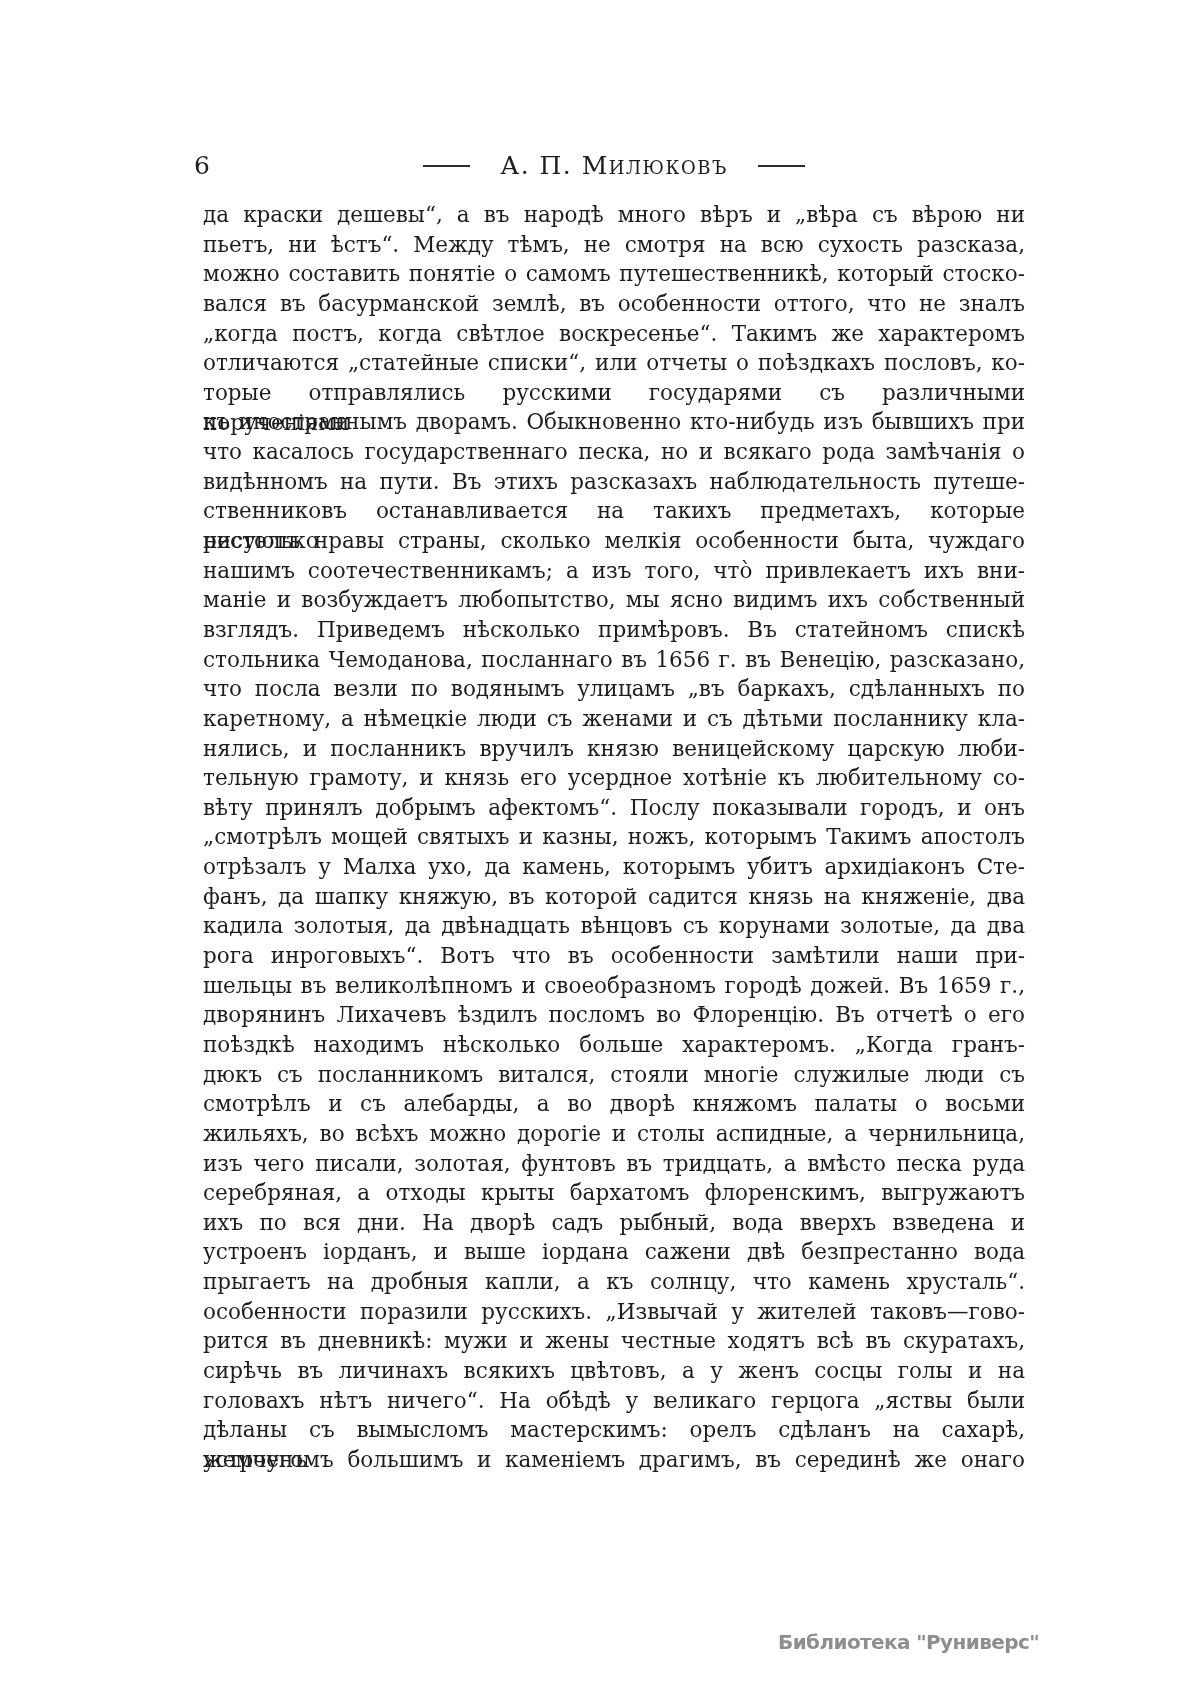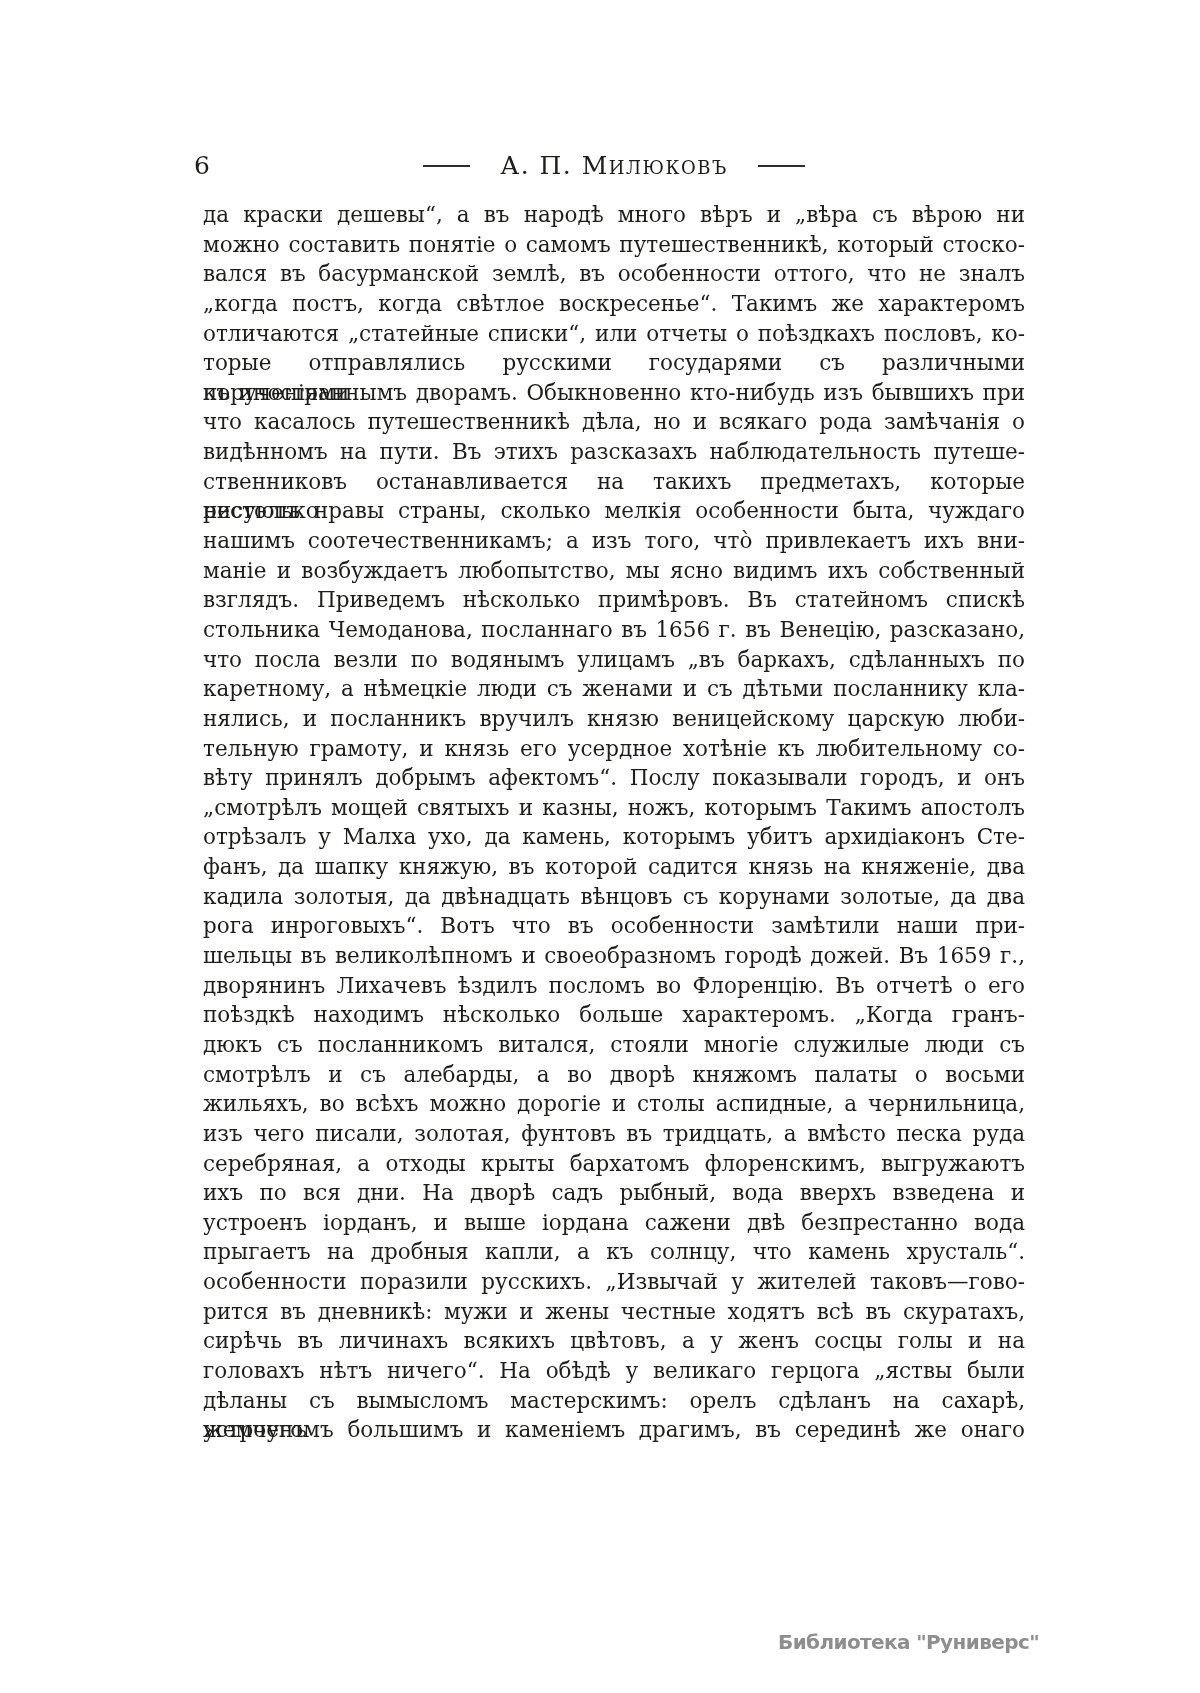--- a/index.html
+++ b/index.html
@@ -80,27 +80,28 @@
   <span class="page-number">6</span>
 
   <div class="header-row">
     <span class="h-rule"></span>
     <span class="running-title-text">А. П. Милюковъ</span>
     <span class="h-rule"></span>
   </div>
 
   <div class="text-block">
       <div class="line">да краски дешевы“, а въ народѣ много вѣръ и „вѣра съ вѣрою ни</div>
+      <div class="line">пьетъ, ни ѣстъ“. Между тѣмъ, не смотря на всю сухость разсказа,</div>
       <div class="line">можно составить понятіе о самомъ путешественникѣ, который стоско-</div>
       <div class="line">вался въ басурманской землѣ, въ особенности оттого, что не зналъ</div>
       <div class="line">„когда постъ, когда свѣтлое воскресенье“. Такимъ же характеромъ</div>
       <div class="line">отличаются „статейные списки“, или отчеты о поѣздкахъ пословъ, ко-</div>
       <div class="line">торые отправлялись русскими государями съ различными порученіями</div>
       <div class="line">къ иностраннымъ дворамъ. Обыкновенно кто-нибудь изъ бывшихъ при</div>
-      <div class="line">что касалось путешественникѣ дѣла, но и всякаго рода замѣчанія о</div>
+      <div class="line">что касалось государственнаго песка, но и всякаго рода замѣчанія о</div>
       <div class="line">видѣнномъ на пути. Въ этихъ разсказахъ наблюдательность путеше-</div>
       <div class="line">ственниковъ останавливается на такихъ предметахъ, которые нестолько</div>
       <div class="line">рисуютъ нравы страны, сколько мелкія особенности быта, чуждаго</div>
       <div class="line">нашимъ соотечественникамъ; а изъ того, что̀ привлекаетъ ихъ вни-</div>
       <div class="line">маніе и возбуждаетъ любопытство, мы ясно видимъ ихъ собственный</div>
       <div class="line">взглядъ. Приведемъ нѣсколько примѣровъ. Въ статейномъ спискѣ</div>
       <div class="line">стольника Чемоданова, посланнаго въ 1656 г. въ Венецію, разсказано,</div>
       <div class="line">что посла везли по водянымъ улицамъ „въ баркахъ, сдѣланныхъ по</div>
       <div class="line">каретному, а нѣмецкіе люди съ женами и съ дѣтьми посланнику кла-</div>
       <div class="line">нялись, и посланникъ вручилъ князю веницейскому царскую люби-</div>

